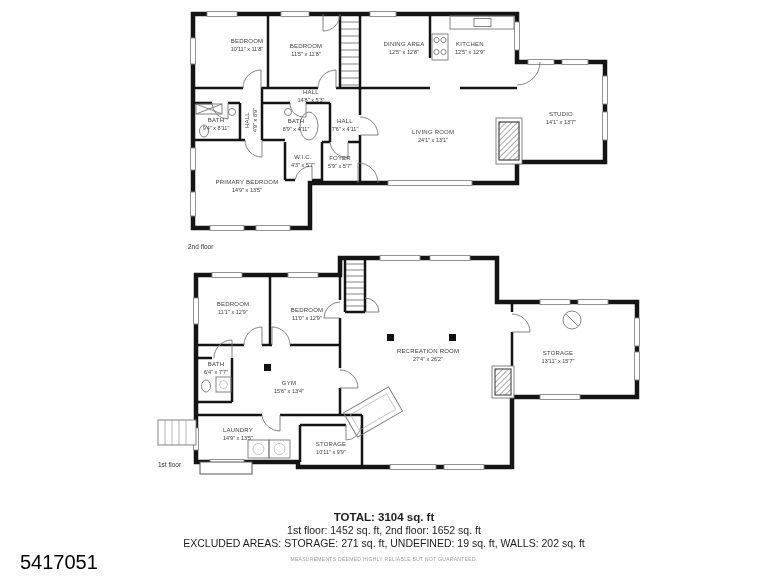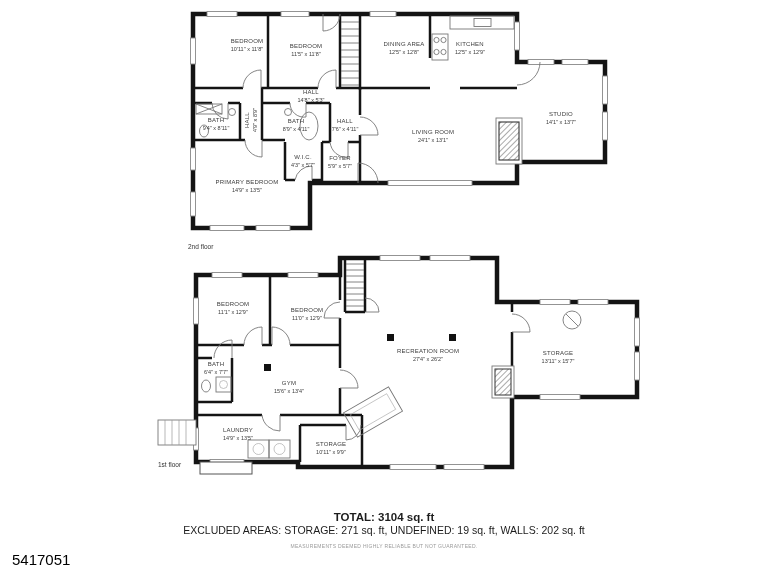--- a/index.html
+++ b/index.html
@@ -9,21 +9,21 @@
   .room{position:absolute;transform:translate(-50%,-50%);text-align:center;
         color:#3c3c3c;line-height:1.3;white-space:nowrap;}
   .room .rname{font-size:6px;letter-spacing:.2px;}
   .room .rdims{font-size:5.5px;}
   .room.vert{transform:translate(-50%,-50%) rotate(-90deg);}
   .floor-label{position:absolute;font-size:6.5px;color:#333;}
   .summary{position:absolute;left:0;top:511px;width:768px;text-align:center;color:#1c1c1c;}
   .summary .total{font-size:11.5px;font-weight:bold;}
   .summary .line{font-size:10.5px;margin-top:1px;}
   .summary .disclaimer{font-size:5px;color:#9a9a9a;margin-top:7px;letter-spacing:.3px;}
-  .photo-id{position:absolute;left:12px;top:551px;font-size:15px;color:#000;}
+  .photo-id{position:absolute;left:20px;top:551px;font-size:20px;color:#000;}
 </style>
 </head>
 <body>
 
 <svg width="768" height="576" viewBox="0 0 768 576">
   <defs>
     <pattern id="hatch" patternUnits="userSpaceOnUse" width="4" height="4" patternTransform="rotate(45)">
       <line x1="0" y1="0" x2="0" y2="4" stroke="#555" stroke-width="1"></line>
     </pattern>
   </defs>
@@ -253,17 +253,18 @@
     <div class="rdims">14'9" x 13'5"</div>
   </div>
 <div class="room" style="left:331px;top:448px">
     <div class="rname">STORAGE</div>
     <div class="rdims">10'11" x 9'9"</div>
   </div>
 <div class="floor-label" style="left:158px;top:461px">1st floor</div>
 
 <div class="summary">
   <div class="total">TOTAL: 3104 sq. ft</div>
+  <div class="line">1st floor: 1452 sq. ft, 2nd floor: 1652 sq. ft</div>
   <div class="line">EXCLUDED AREAS: STORAGE: 271 sq. ft, UNDEFINED: 19 sq. ft, WALLS: 202 sq. ft</div>
   <div class="disclaimer">MEASUREMENTS DEEMED HIGHLY RELIABLE BUT NOT GUARANTEED.</div>
 </div>
 
 <div class="photo-id">5417051</div>
 
 </body></html>

